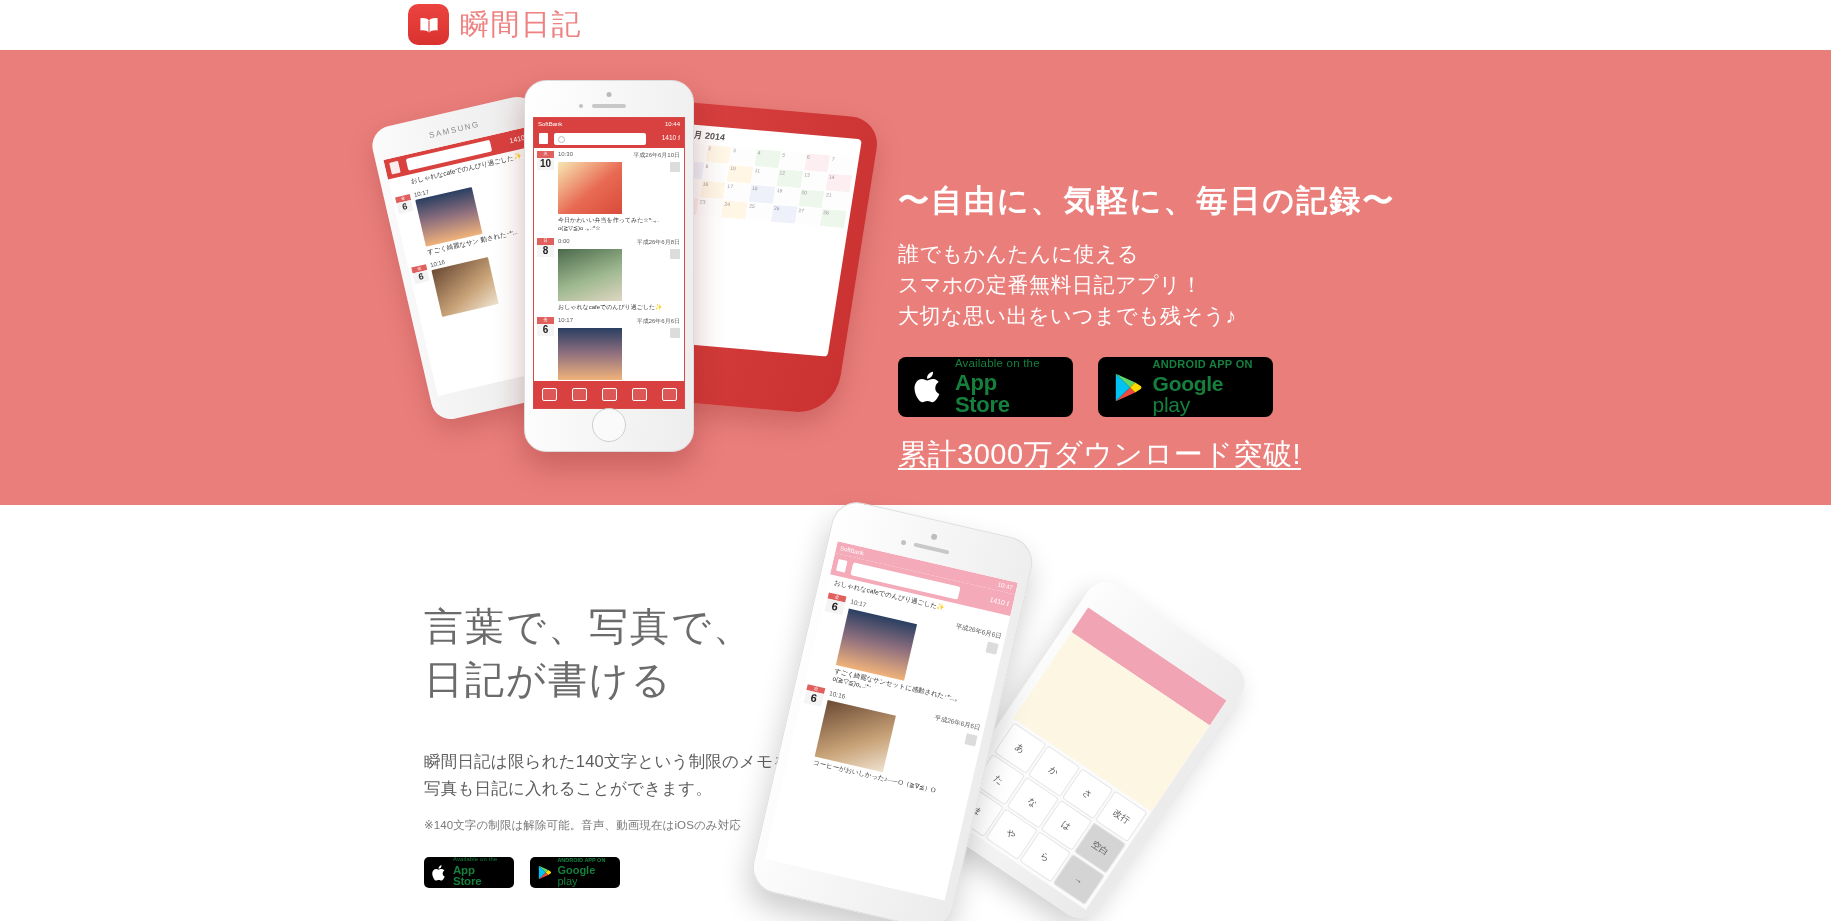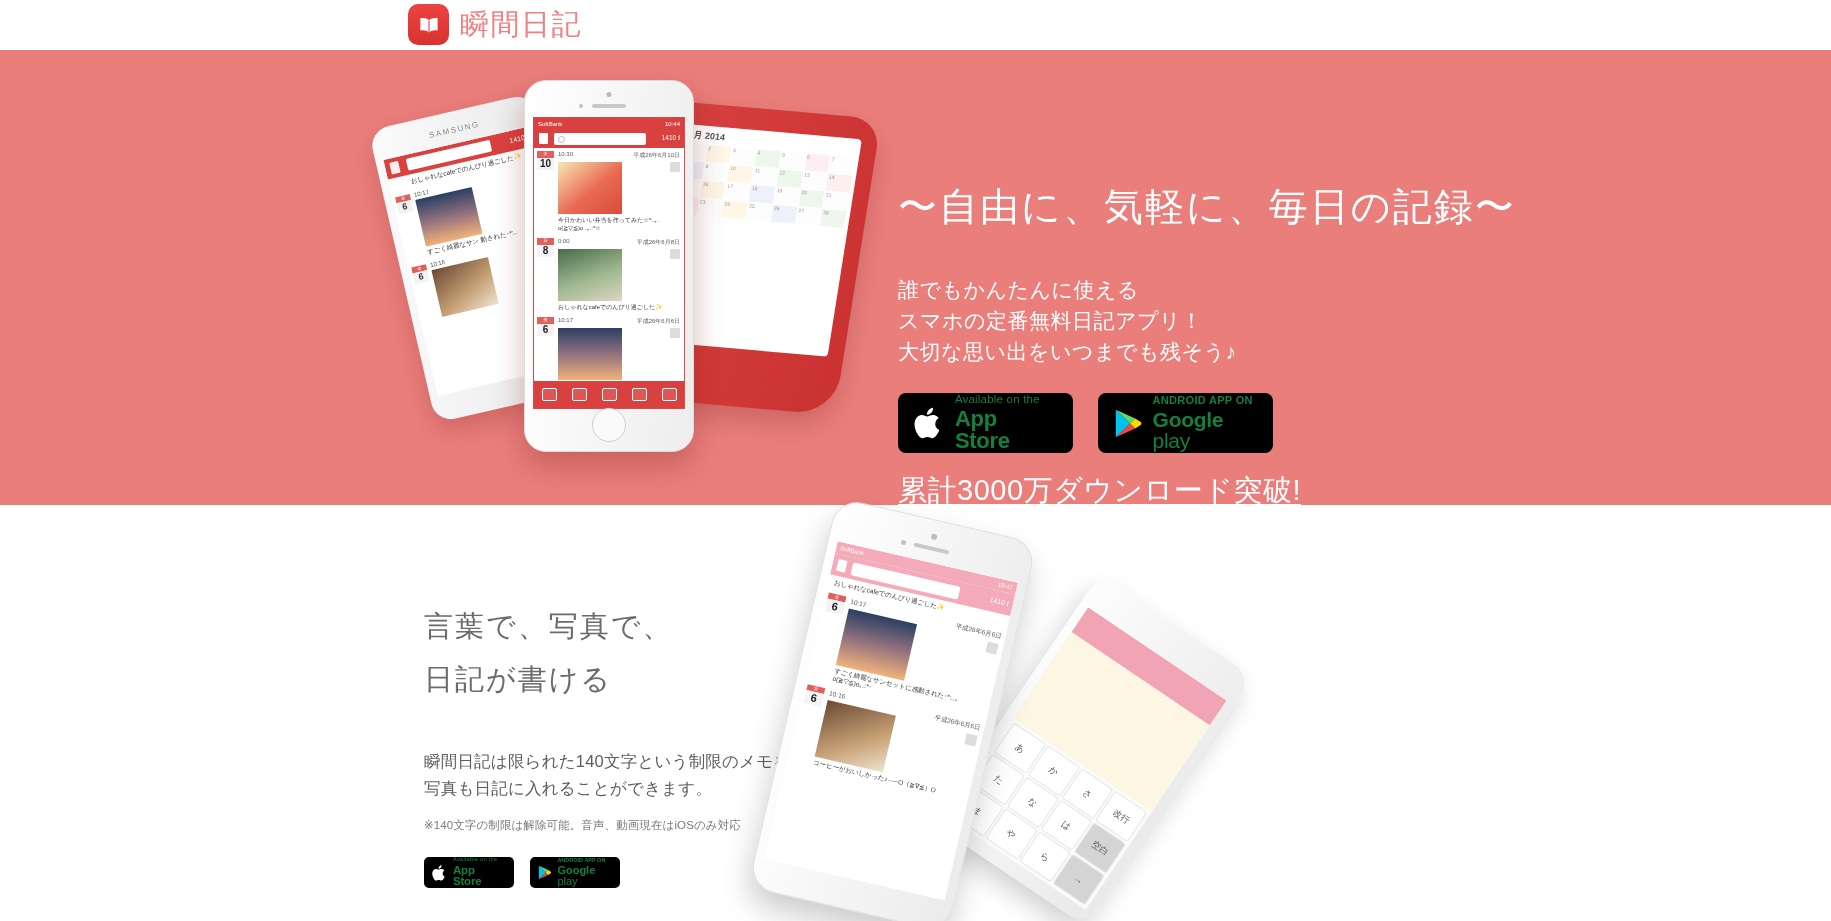--- a/index.html
+++ b/index.html
@@ -188,22 +188,22 @@
   .fan-title { font-size:9px; color:#555; padding:4px 0 2px 8px; font-weight:700;}
   .fan-grid { display:grid; grid-template-columns:repeat(7,1fr); gap:1px; padding:0 4px;}
   .fan-cell { height:17px; font-size:5px; color:#999; padding-left:1px; background:#fdfdfd;}
   .fan-cell.tint1{background:#fff6e6;} .fan-cell.tint2{background:#eef7ec;}
   .fan-cell.tint3{background:#fdeef1;} .fan-cell.tint4{background:#eef1fa;}
   .fan-foot { position:absolute; bottom:14px; left:30px; width:26px; height:26px; border-radius:50%; background:#f4a3b8; border:2px solid #fff;}
 
   
   .hero-copy { position:absolute; left:898px; top:130px; }
   .hero-h1 {
-    font-size: 39px; color:#ffffff; letter-spacing:2px; font-weight:400;
-    margin-bottom:40px; white-space:nowrap;
+    font-size: 31px; color:#ffffff; letter-spacing:2px; font-weight:700;
+    margin-bottom:16px; white-space:nowrap;
   }
   .hero-sub { font-size:21px; color:#ffffff; line-height:31px; letter-spacing:.5px; margin-bottom:26px;}
   .hero-sub div { white-space:nowrap; }
 
   .store-row { display:flex; gap:25px; margin-bottom:18px; }
   .badge-store {
     background:#000; border-radius:8px;
     display:flex; align-items:center; gap:11px;
     cursor:pointer; text-decoration:none;
   }
@@ -225,21 +225,21 @@
     display:inline-block;
     font-size:29px; color:#ffffff; letter-spacing:.5px;
     text-decoration:underline; text-underline-offset:4px;
     cursor:pointer; margin-bottom:24px; white-space:nowrap;
   }
 
   
   .sect2 { position:relative; width:100%; height:416px; background:#fff; }
   .sect2-copy { position:absolute; left:424px; top:95px; }
   .sect2-h2 {
-    font-size:29px; color:#6b6b6b; font-weight:400;
+    font-size:39px; color:#6b6b6b; font-weight:400;
     line-height:53px; letter-spacing:2px; margin-bottom:42px;
   }
   .sect2-h2 div { white-space:nowrap; }
   .sect2-p { font-size:16.5px; color:#5d5d5d; line-height:27px; letter-spacing:.2px; margin-bottom:16px;}
   .sect2-p div { white-space:nowrap; }
   .sect2-note { font-size:11.5px; color:#7a7a7a; letter-spacing:.1px; margin-bottom:24px; white-space:nowrap;}
   .sect2-stores { display:flex; gap:16px; }
 
   
   .sect2-art { position:absolute; left:830px; top:-10px; width:420px; height:430px; }

